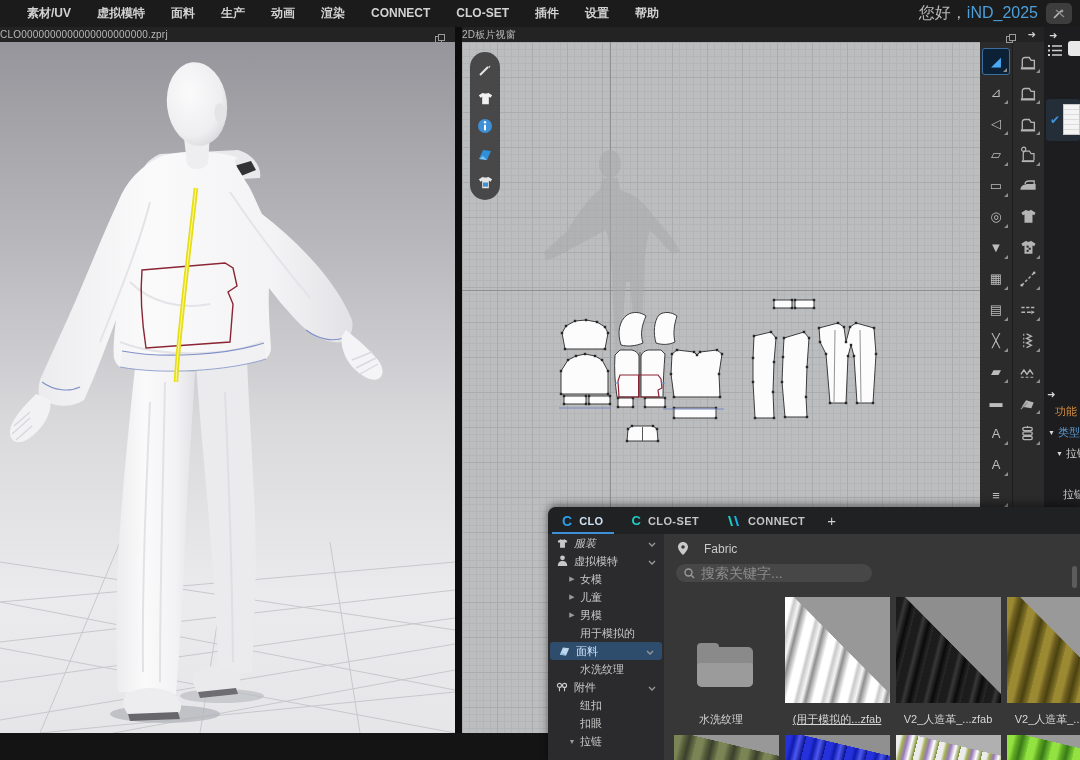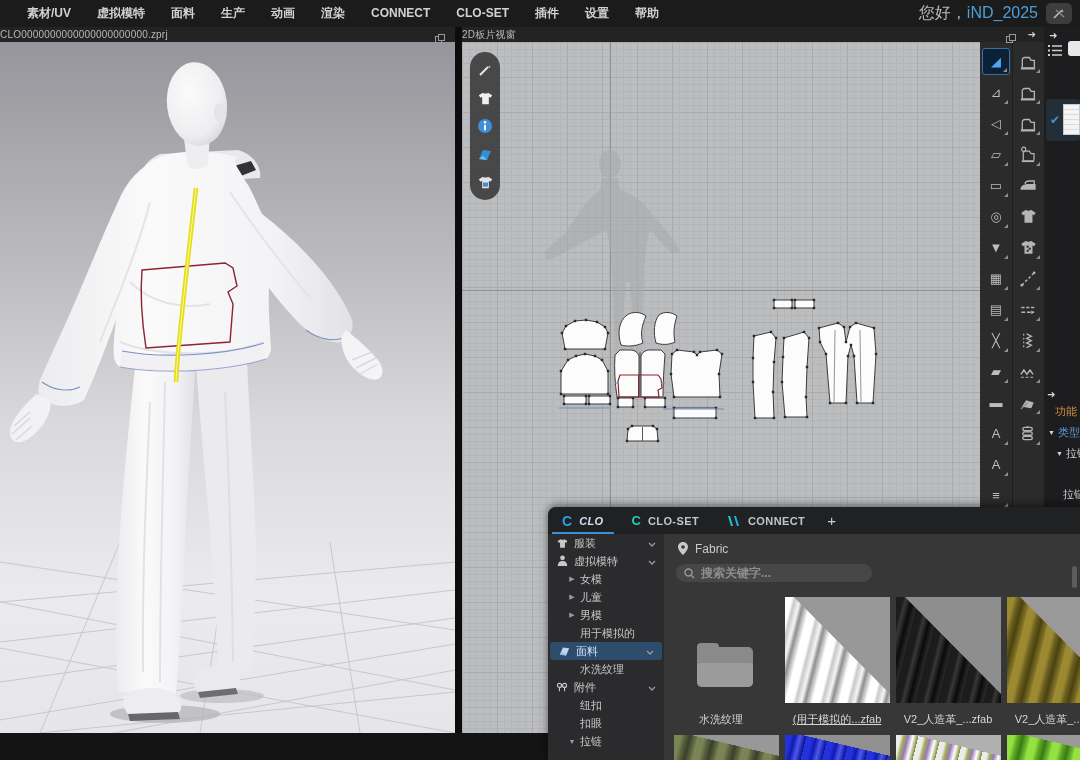--- a/index.html
+++ b/index.html
@@ -76,40 +76,40 @@
   
   #bottombar { position:absolute; left:0; top:733px; width:1080px; height:27px; background:#141414; z-index:15; }
 
   
   #libwin { position:absolute; left:548px; top:507px; width:532px; height:253px; background:#373737;
     border-radius:8px 0 0 0; z-index:40; overflow:hidden; box-shadow:0 -2px 8px rgba(0,0,0,.5); }
   #lib-tabs { position:absolute; left:0; top:0; width:532px; height:27px; background:#1f2123;
     display:flex; align-items:center; border-radius:8px 0 0 0; }
   .tab { display:flex; align-items:center; gap:7px; height:27px; padding:0 14px; position:relative; }
   .tab .tlabel { font-size:11px; font-weight:700; color:#c4c4c4; letter-spacing:.4px; }
-  .tab.active .tlabel { color:#cfe2f2;font-style:italic; }
+  .tab.active .tlabel { color:#cfe2f2; }
   .tab.active::after { content:""; position:absolute; left:4px; right:4px; bottom:0; height:2px; background:#3f8fd8; }
   .tab-plus { color:#cfcfcf; font-size:15px; font-weight:400; padding:0 8px; }
   .logo-clo { color:#2a9de6; font-weight:800; font-size:14px; }
   .logo-closet { color:#1ecfc4; font-weight:800; font-size:13px; }
 
   #lib-tree { position:absolute; left:0; top:27px; width:116px; height:226px; background:#2b2b2d; overflow:hidden; }
   .trow { position:relative; height:18px; display:flex; align-items:center; font-size:11px; color:#c9c9c9; }
   .trow .arr { width:8px; font-size:7px; color:#9a9a9a; text-align:center; }
   .trow .ticon { width:16px; display:flex; justify-content:center; }
   .trow .chev { position:absolute; right:8px; }
   .trow.sel { background:#2e4c6c; border-radius:3px; color:#cfe6ff; margin:0 2px; }
 
   #lib-content { position:absolute; left:116px; top:27px; width:416px; height:226px; background:#373737; }
-  #loc-row { position:absolute; left:14px; top:8px; display:flex; align-items:flex-start; gap:7px; }
+  #loc-row { position:absolute; left:14px; top:8px; display:flex; align-items:flex-start; gap:16px; }
   #loc-label { color:#c9c9c9; font-size:12px; }
   #searchbox { position:absolute; left:12px; top:30px; width:196px; height:18px; background:#474747;
     border-radius:9px; display:flex; align-items:center; padding:0 8px; gap:6px; }
-  #searchbox input { background:transparent; border:none; outline:none; color:#cfcfcf; font-size:12px; width:150px;
-    font-family:"Liberation Sans",sans-serif;font-weight:bold; }
+  #searchbox input { background:transparent; border:none; outline:none; color:#cfcfcf; font-size:14px; width:150px;
+    font-family:"Liberation Sans",sans-serif; }
   #searchbox input::placeholder { color:#8e8e8e; }
   #lib-scroll { position:absolute; right:3px; top:32px; width:5px; height:22px; background:#5c5c5c; border-radius:3px; }
 
   .thumb-label { position:absolute; width:110px; text-align:center; font-size:11px; color:#d6d6d6; white-space:nowrap; overflow:hidden; }
   .fabric-thumb { position:absolute; width:105px; height:106px; }
   
   #folder { position:absolute; left:33px; top:113px; width:56px; height:40px; }
   #folder .back { position:absolute; left:0; top:0; width:56px; height:40px; background:#8a8a8a; border-radius:5px; }
   #folder .tabb { position:absolute; left:0; top:-4px; width:22px; height:8px; background:#8a8a8a; border-radius:4px 4px 0 0; }
   #folder .front { position:absolute; left:0; top:16px; width:56px; height:24px; background:#9b9b9b; border-radius:3px 3px 5px 5px; }
@@ -615,21 +615,21 @@
         <div class="tab-plus">+</div>
       </div>
     <div id="lib-tree">
         <div class="trow">
           <span style="width:6px"></span>
           <span class="ticon">
             <svg width="13" height="11" viewBox="0 0 20 18">
               <path d="M7 2 L2 5 L4 8 L6 7 L6 16 L14 16 L14 7 L16 8 L18 5 L13 2 C12 3.4 8 3.4 7 2 Z" fill="#c8c8c8"></path>
             </svg>
           </span>
-          <span class="tlab" style="margin-left:4px;">服装</span>
+          <span class="tlab" style="margin-left:4px;font-style:italic;">服装</span>
           <span class="chev"><svg width="8" height="5" viewBox="0 0 8 5">
               <path d="M1 1 L4 4 L7 1" fill="none" stroke="#9a9a9a" stroke-width="1.3"></path>
             </svg></span>
         </div>
         <div class="trow">
           <span style="width:6px"></span>
           <span class="ticon">
             <svg width="11" height="12" viewBox="0 0 14 15">
               <circle cx="7" cy="3.5" r="3" fill="#c8c8c8"></circle>
               <path d="M1 14 C1 9 4 7.5 7 7.5 C10 7.5 13 9 13 14 Z" fill="#c8c8c8"></path>

